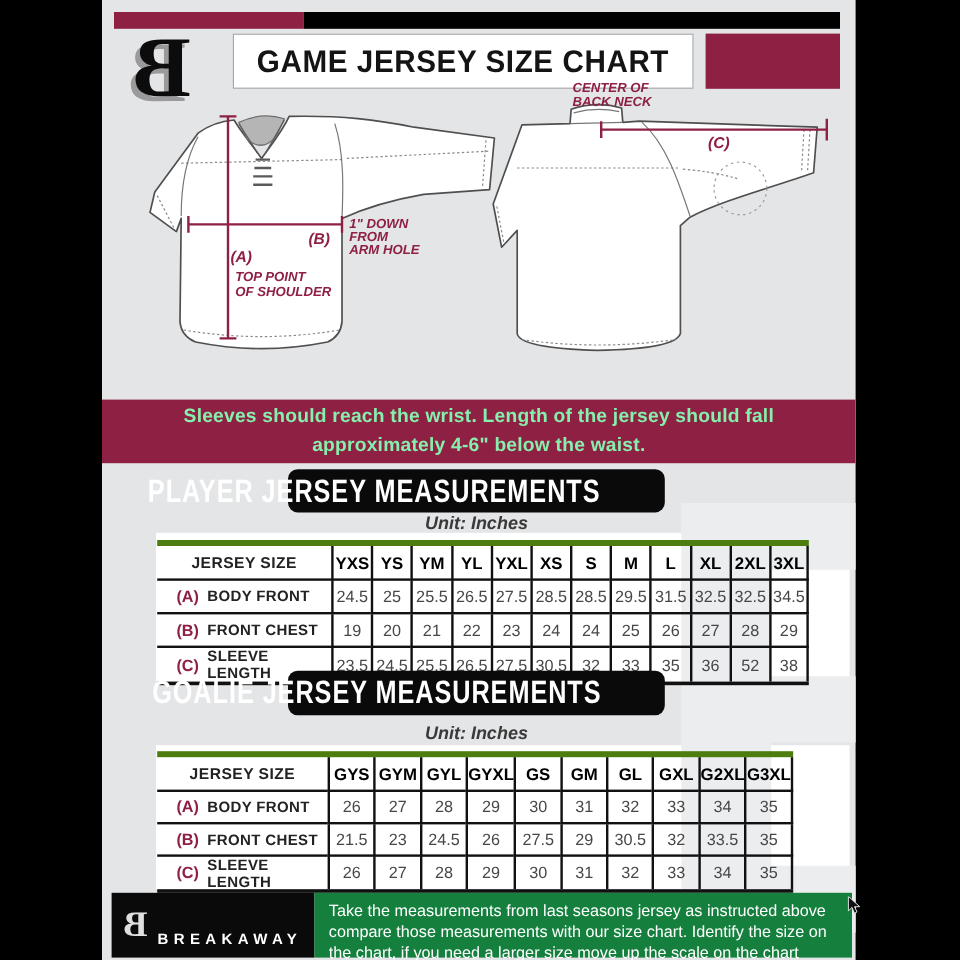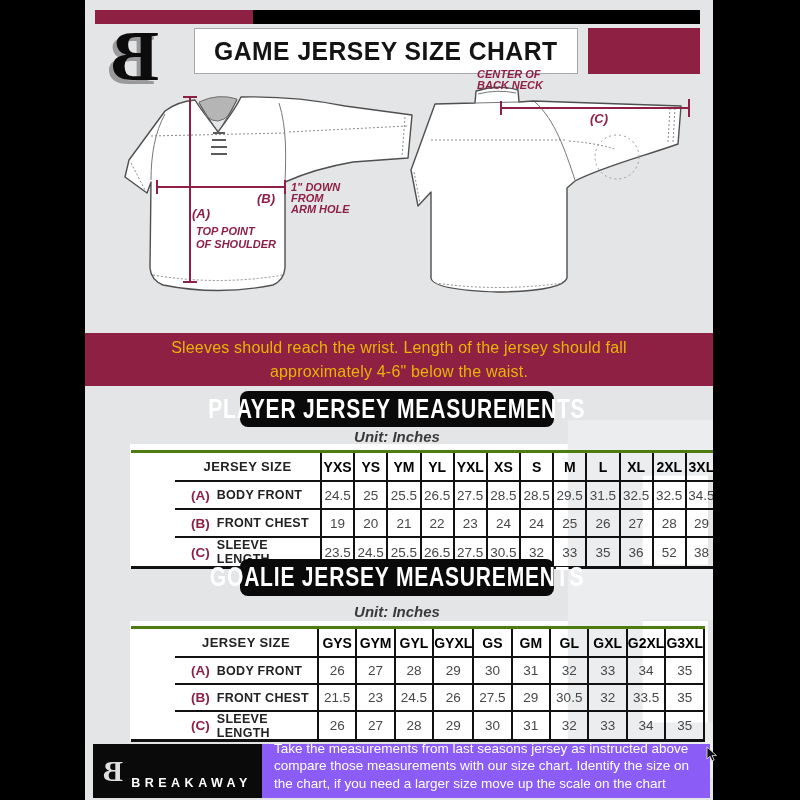--- a/index.html
+++ b/index.html
@@ -26,51 +26,51 @@
 
   
   .anno{z-index:4;color:#8e2044;font-style:italic;font-weight:700;line-height:11px;font-size:11px;
         white-space:nowrap;}
   .anno-key{z-index:4;color:#8e2044;font-style:italic;font-weight:800;font-size:13px;white-space:nowrap;}
   svg.diagram{position:absolute;left:0;top:70px;z-index:3;}
 
   
   .note-banner{left:0;top:333px;width:628px;height:53px;background:#8e2044;z-index:2;
                display:flex;flex-direction:column;align-items:center;justify-content:center;}
-  .note-banner div{color:#eab308;font-size:16px;font-weight:400;line-height:24px;letter-spacing:.2px;}
+  .note-banner div{color:#86efac;font-size:16px;font-weight:700;line-height:24px;letter-spacing:.2px;}
 
   
   .section-banner{background:#0a0a0a;border-radius:8px;z-index:2;display:flex;align-items:center;
-                  justify-content:center;}
+                  justify-content:flex-end;}
   .section-banner span{color:#fff;font-size:27px;font-weight:800;letter-spacing:1px;white-space:nowrap;
                        transform:scaleX(.78);}
   .unit{z-index:2;font-style:italic;font-weight:700;font-size:15px;color:#3a3a3a;text-align:center;}
 
   
   .panel{background:#fff;z-index:0;}
-  .mtable{position:absolute;display:grid;z-index:2;border-top:3px solid #4d7c0f;border-bottom:3px solid #111;padding-left:44px;}
+  .mtable{position:absolute;display:grid;z-index:2;border-top:5px solid #4d7c0f;border-bottom:3px solid #111;}
   .cell{display:flex;align-items:center;justify-content:center;box-sizing:border-box;}
   .cell.hline{border-bottom:2px solid #111;}
   .cell.vline{border-left:2px solid #111;}
   .cell.vlast{border-right:2px solid #111;}
   .c-corner{font-size:13px;font-weight:700;color:#222;letter-spacing:.4px;}
   .c-size{font-size:14px;font-weight:700;color:#000000;}
   .c-rowlabel{justify-content:flex-start;padding-left:16px;gap:7px;}
   .c-rowlabel .rk{color:#8e2044;font-weight:800;font-size:13.5px;}
   .c-rowlabel .rl{color:#222;font-weight:700;font-size:12.5px;letter-spacing:.3px;}
   .c-val{font-size:13.5px;font-weight:400;color:#474747;}
 
   
   .footer-black{left:8px;top:744px;width:169px;height:54px;background:#0a0a0a;z-index:2;
                 display:flex;align-items:center;justify-content:center;gap:8px;}
   .footer-black .flogo{font-family:"Liberation Serif",serif;font-weight:700;font-size:30px;color:#dfdfdf;
                        transform:scaleX(-1);line-height:1;}
   .footer-black .fbrand{color:#fff;font-size:12.5px;font-weight:700;letter-spacing:4.5px;margin-top:24px;}
-  .footer-maroon{left:177px;top:744px;width:448px;height:54px;background:#8b5cf6;z-index:2;
-                 box-sizing:border-box;padding:6px 12px;display:flex;align-items:flex-end;}
+  .footer-maroon{left:177px;top:744px;width:448px;height:54px;background:#15803d;z-index:2;
+                 box-sizing:border-box;padding:6px 12px;display:flex;align-items:flex-start;}
   .footer-maroon div{color:#fff;font-size:13.5px;font-weight:500;line-height:17.5px;}
 
   .cursor{position:absolute;left:706px;top:747px;z-index:5;}
 </style>
 </head>
 <body>
 
 <div class="stage">
   <div class="content">
 

